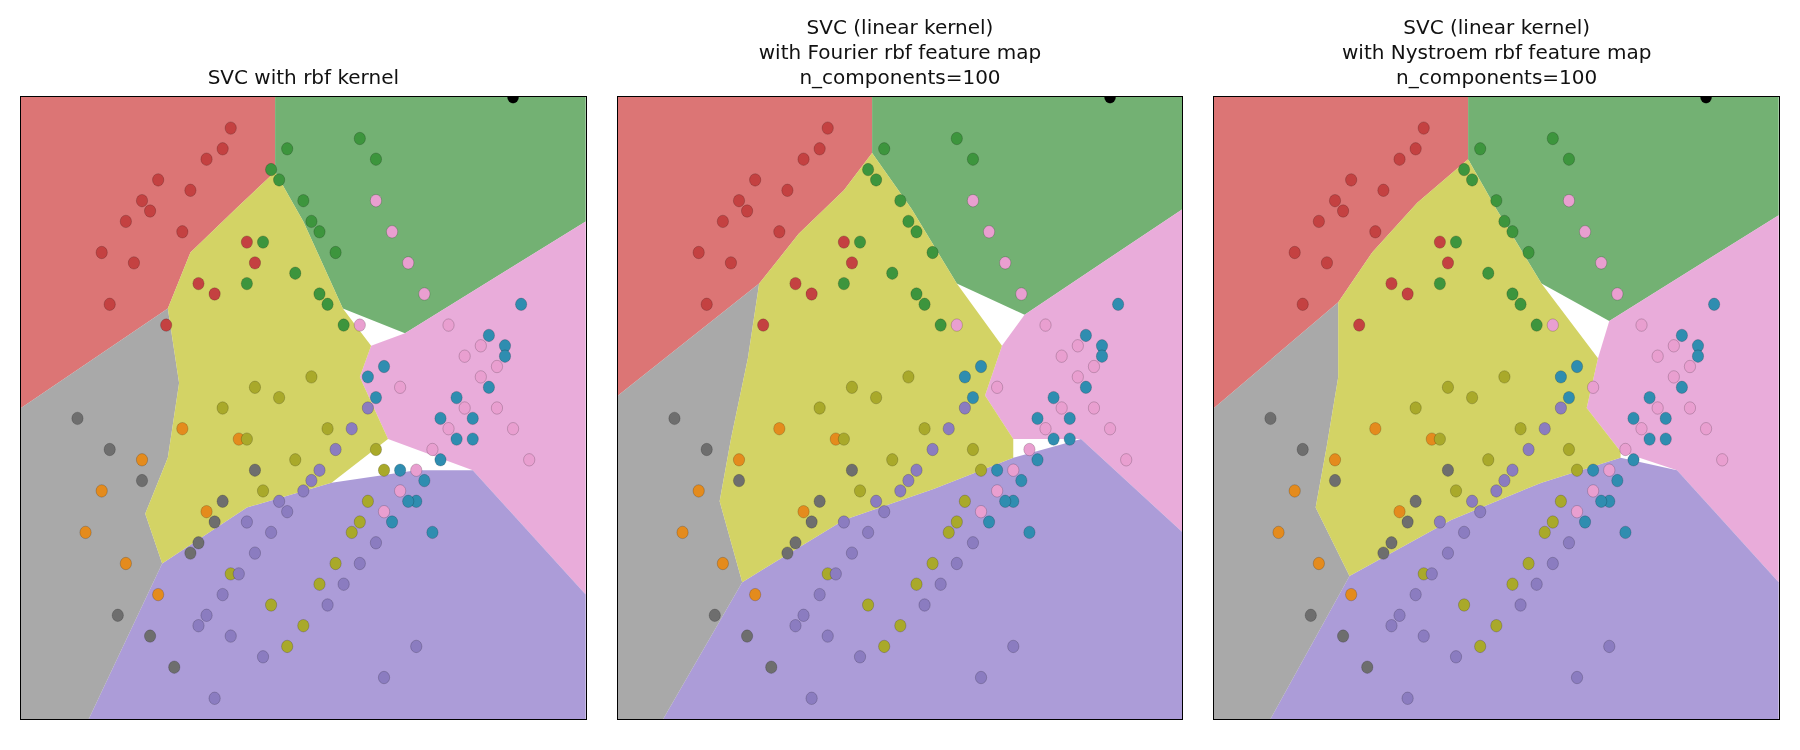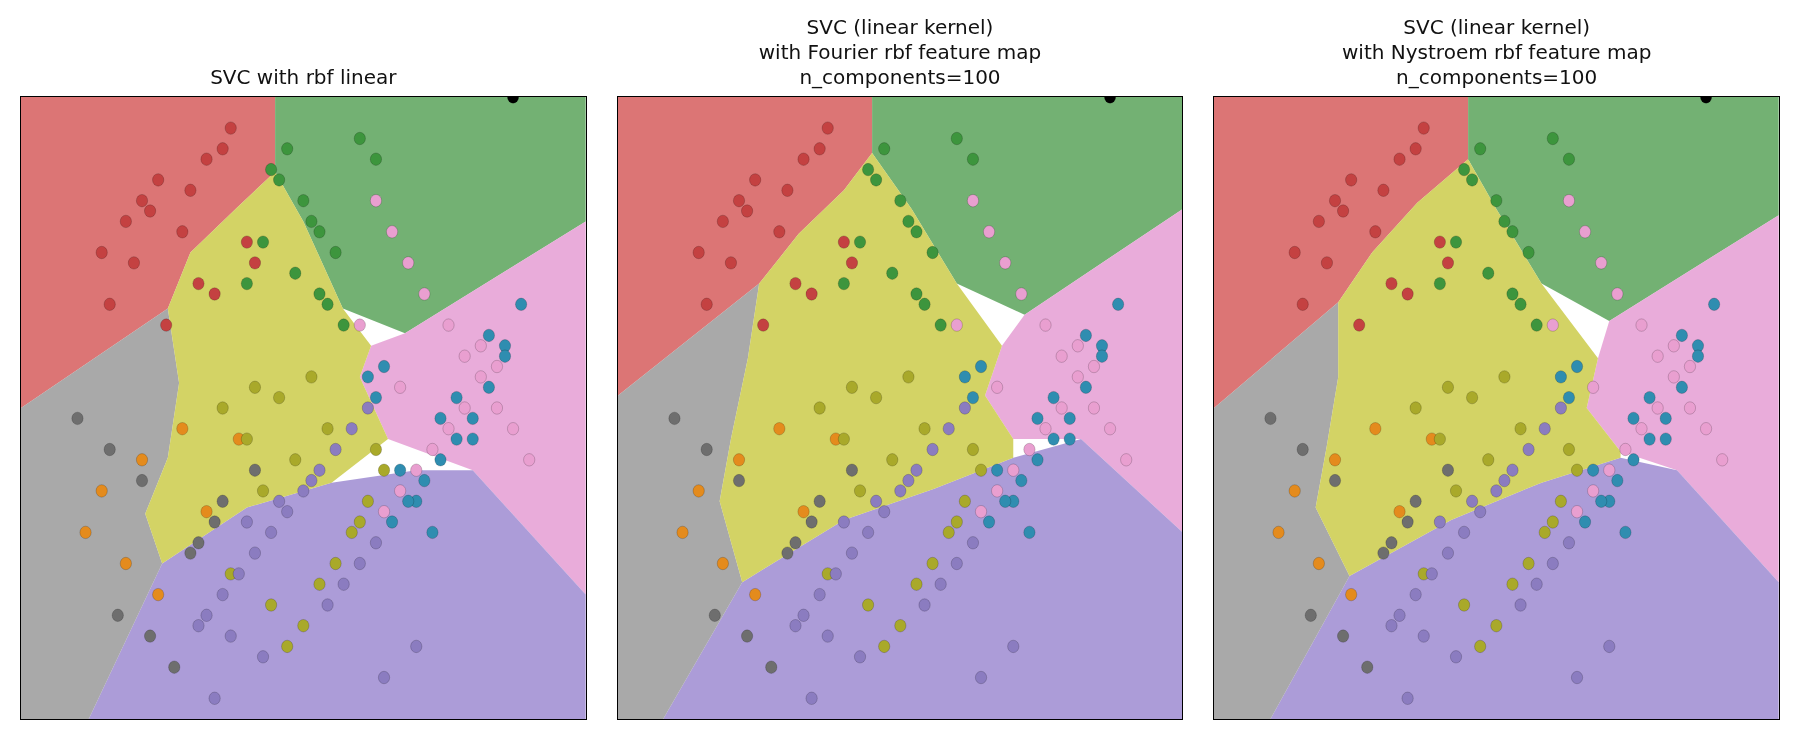--- a/index.html
+++ b/index.html
@@ -55,21 +55,21 @@
     width: 100%;
     height: 100%;
     display: block;
   }
 </style>
 </head>
 <body>
 
 <div class="figure">
   <div class="panel">
-    <div class="panel-title">SVC with rbf linear</div>
+    <div class="panel-title">SVC with rbf kernel</div>
     <div class="axes">
         <svg viewBox="0 0 100 100" preserveAspectRatio="none">
           <polygon points="0,0 45,0 45,12 38,18 30,25 26,34 0,50" fill="#d65d5d" fill-opacity="0.85"></polygon>
           <polygon points="45,0 100,0 100,20 68,38 57,34 50,20 45,12" fill="#5aa35a" fill-opacity="0.85"></polygon>
           <polygon points="100,20 100,80 80,60 65,55 60,45 62,40 68,38" fill="#e59ed3" fill-opacity="0.85"></polygon>
           <polygon points="100,80 100,100 12,100 25,75 40,66 55,62 70,60 80,60" fill="#9e8bd1" fill-opacity="0.85"></polygon>
           <polygon points="0,50 26,34 28,46 26,58 22,67 25,75 12,100 0,100" fill="#9a9a9a" fill-opacity="0.85"></polygon>
           <polygon points="26,34 30,25 38,18 45,12 50,20 57,34 62,40 60,45 65,55 55,62 40,66 25,75 22,67 26,58 28,46" fill="#cbcb4a" fill-opacity="0.85"></polygon>
           <circle cx="14.29" cy="25.00" r="1.0" fill="#c44141" stroke="#000" stroke-width="0.18" vector-effect="non-scaling-stroke"></circle>
           <circle cx="18.57" cy="20.00" r="1.0" fill="#c44141" stroke="#000" stroke-width="0.18" vector-effect="non-scaling-stroke"></circle>

